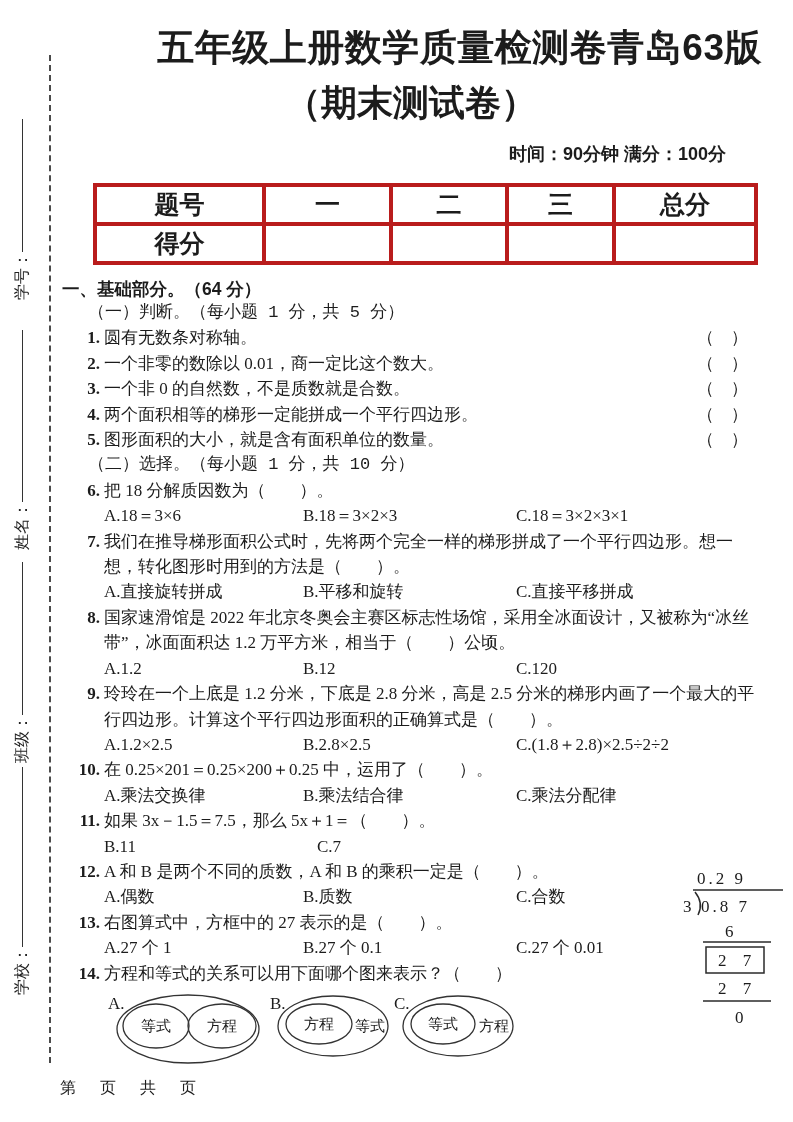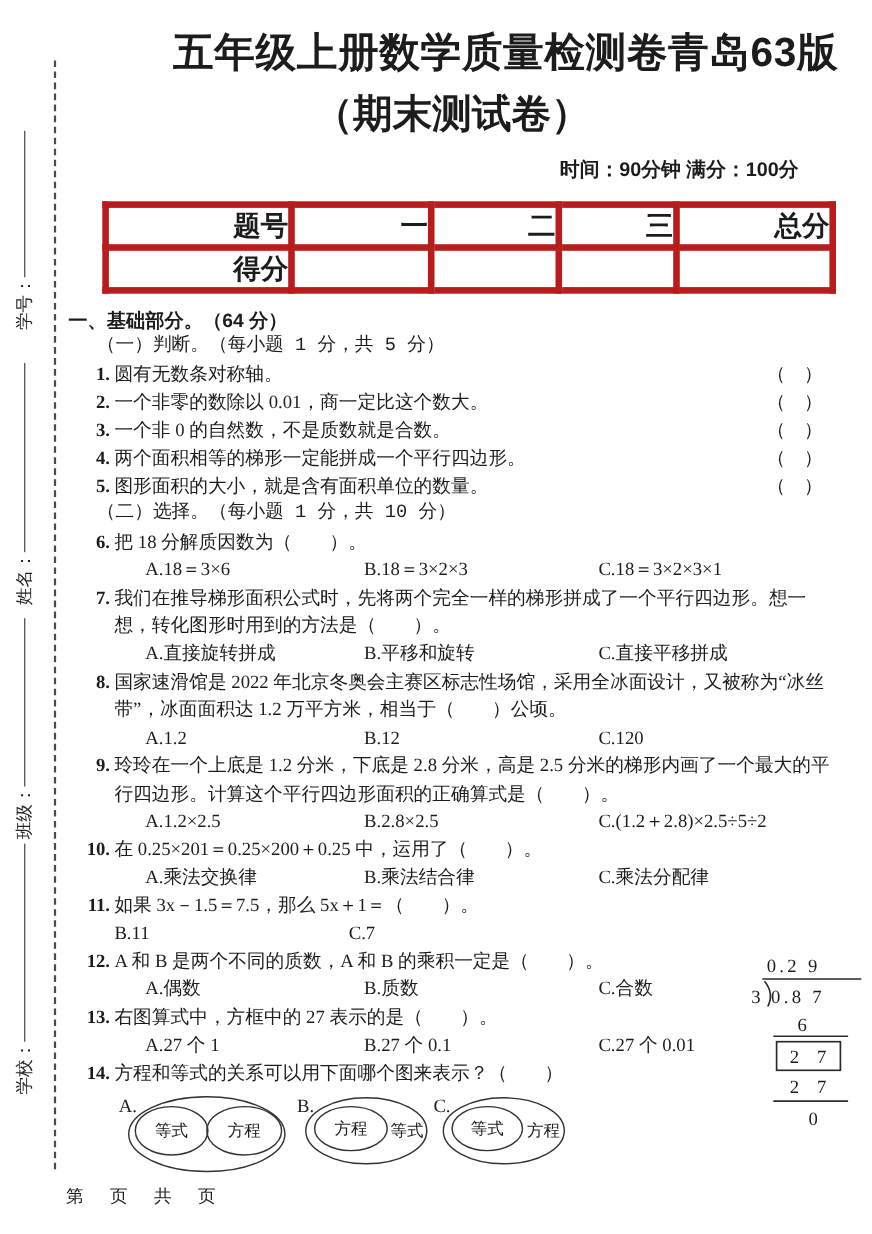--- a/index.html
+++ b/index.html
@@ -40,39 +40,39 @@
     font-weight:800; font-size:36px; line-height:40px;
   }
   .exam-meta {
     margin-top:18px; margin-right:36px; text-align:right;
     font-family:"Liberation Sans","DejaVu Sans",sans-serif;
     font-weight:600; font-size:18px; line-height:26px;
   }
   
   .score-table { border-collapse:collapse; margin:16px 0 0 33px; table-layout:fixed; }
   .score-table td {
-    border:6px solid #b91c1c; height:39px; text-align:right; vertical-align:middle;
+    border:4px solid #b91c1c; height:39px; text-align:center; vertical-align:middle;
     font-family:"Liberation Sans","DejaVu Sans",sans-serif;
     font-weight:bold; font-size:25px;
   }
   
   .sec-heading {
     margin-top:13px; margin-left:2px;
     font-family:"Liberation Sans","DejaVu Sans",sans-serif;
     font-weight:bold; font-size:17.5px; line-height:22px;
   }
   .content { font-size:17px; line-height:25.4px; }
   .sub-heading { padding-left:28px;font-family:Liberation Mono, monospace; }
   .q { display:flex; align-items:flex-start; }
   .qnum { width:44px; min-width:44px; text-align:right; padding-right:4px; font-weight:bold; }
   .jq .qtext { flex:1; }
   .jq .qans { padding-right:14px; white-space:nowrap; }
   .qbody { flex:1; }
   .opts { display:flex; }
-  .opt-a { width:199px;margin-left:28px; }
+  .opt-a { width:199px; }
   .opt-b { width:213px; }
   .opt-c { flex:1; }
   
   .venn-row { height:80px; margin-left:38px; margin-top:2px; }
   .venn-row svg text { font-family:"Liberation Serif","DejaVu Serif",serif; }
   
   .division-fig { position:absolute; left:683px; top:860px;text-align:center; }
   .division-fig text { font-family:"Liberation Serif","DejaVu Serif",serif; font-size:17px; }
   
   .page-footer {
@@ -205,21 +205,21 @@
       </div>
     </div>
 
     <div class="q cq">
       <span class="qnum">9.</span>
       <div class="qbody">
         <div class="qtext">玲玲在一个上底是 1.2 分米，下底是 2.8 分米，高是 2.5 分米的梯形内画了一个最大的平行四边形。计算这个平行四边形面积的正确算式是（　　）。</div>
         <div class="opts">
           <span class="opt-a">A.1.2×2.5</span>
           <span class="opt-b">B.2.8×2.5</span>
-          <span class="opt-c">C.(1.2＋2.8)×2.5÷5÷2</span>
+          <span class="opt-c">C.(1.8＋2.8)×2.5÷2÷2</span>
         </div>
       </div>
     </div>
 
     <div class="q cq">
       <span class="qnum">10.</span>
       <div class="qbody">
         <div class="qtext">在 0.25×201＝0.25×200＋0.25 中，运用了（　　）。</div>
         <div class="opts">
           <span class="opt-a">A.乘法交换律</span>

